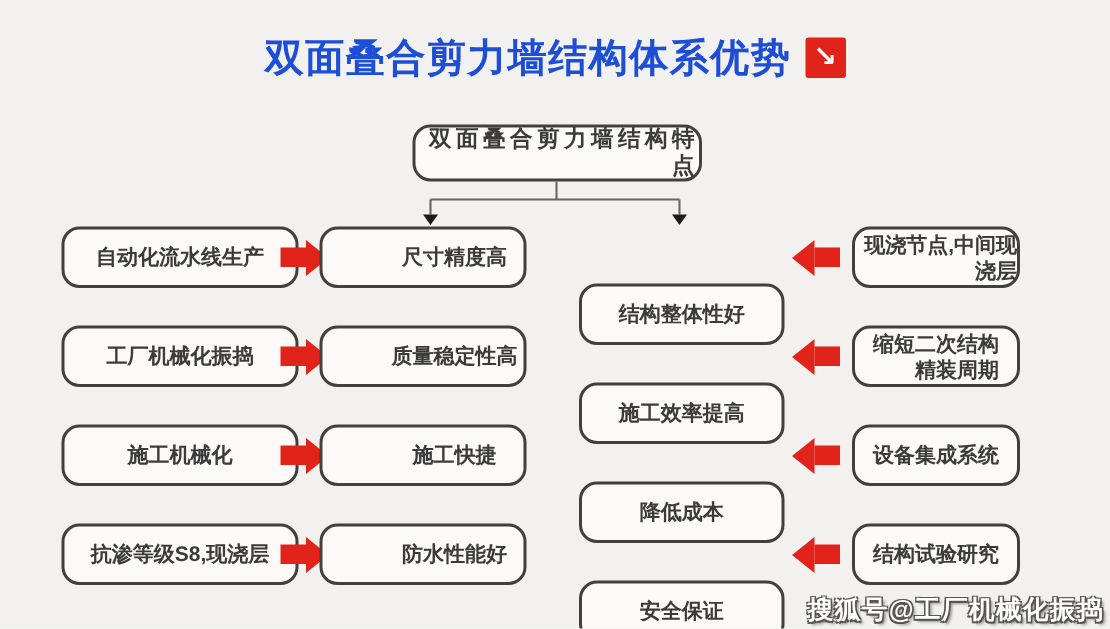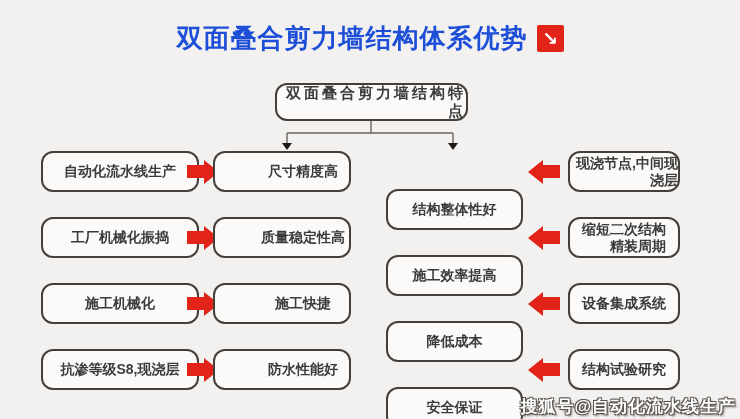--- a/index.html
+++ b/index.html
@@ -143,15 +143,15 @@
       </div>
     <div class="box c2">防水性能好</div>
     <div class="box c3">安全保证</div>
     <div class="barrow to-left">
         <span class="head-left"></span>
         <span class="shaft"></span>
       </div>
     <div class="box c4">结构试验研究</div>
   </div>
 
-  <div class="watermark">搜狐号@自动化流水线生产</div>
+  <div class="watermark">搜狐号@工厂机械化振捣</div>
 
 </div>
 
 </body></html>

